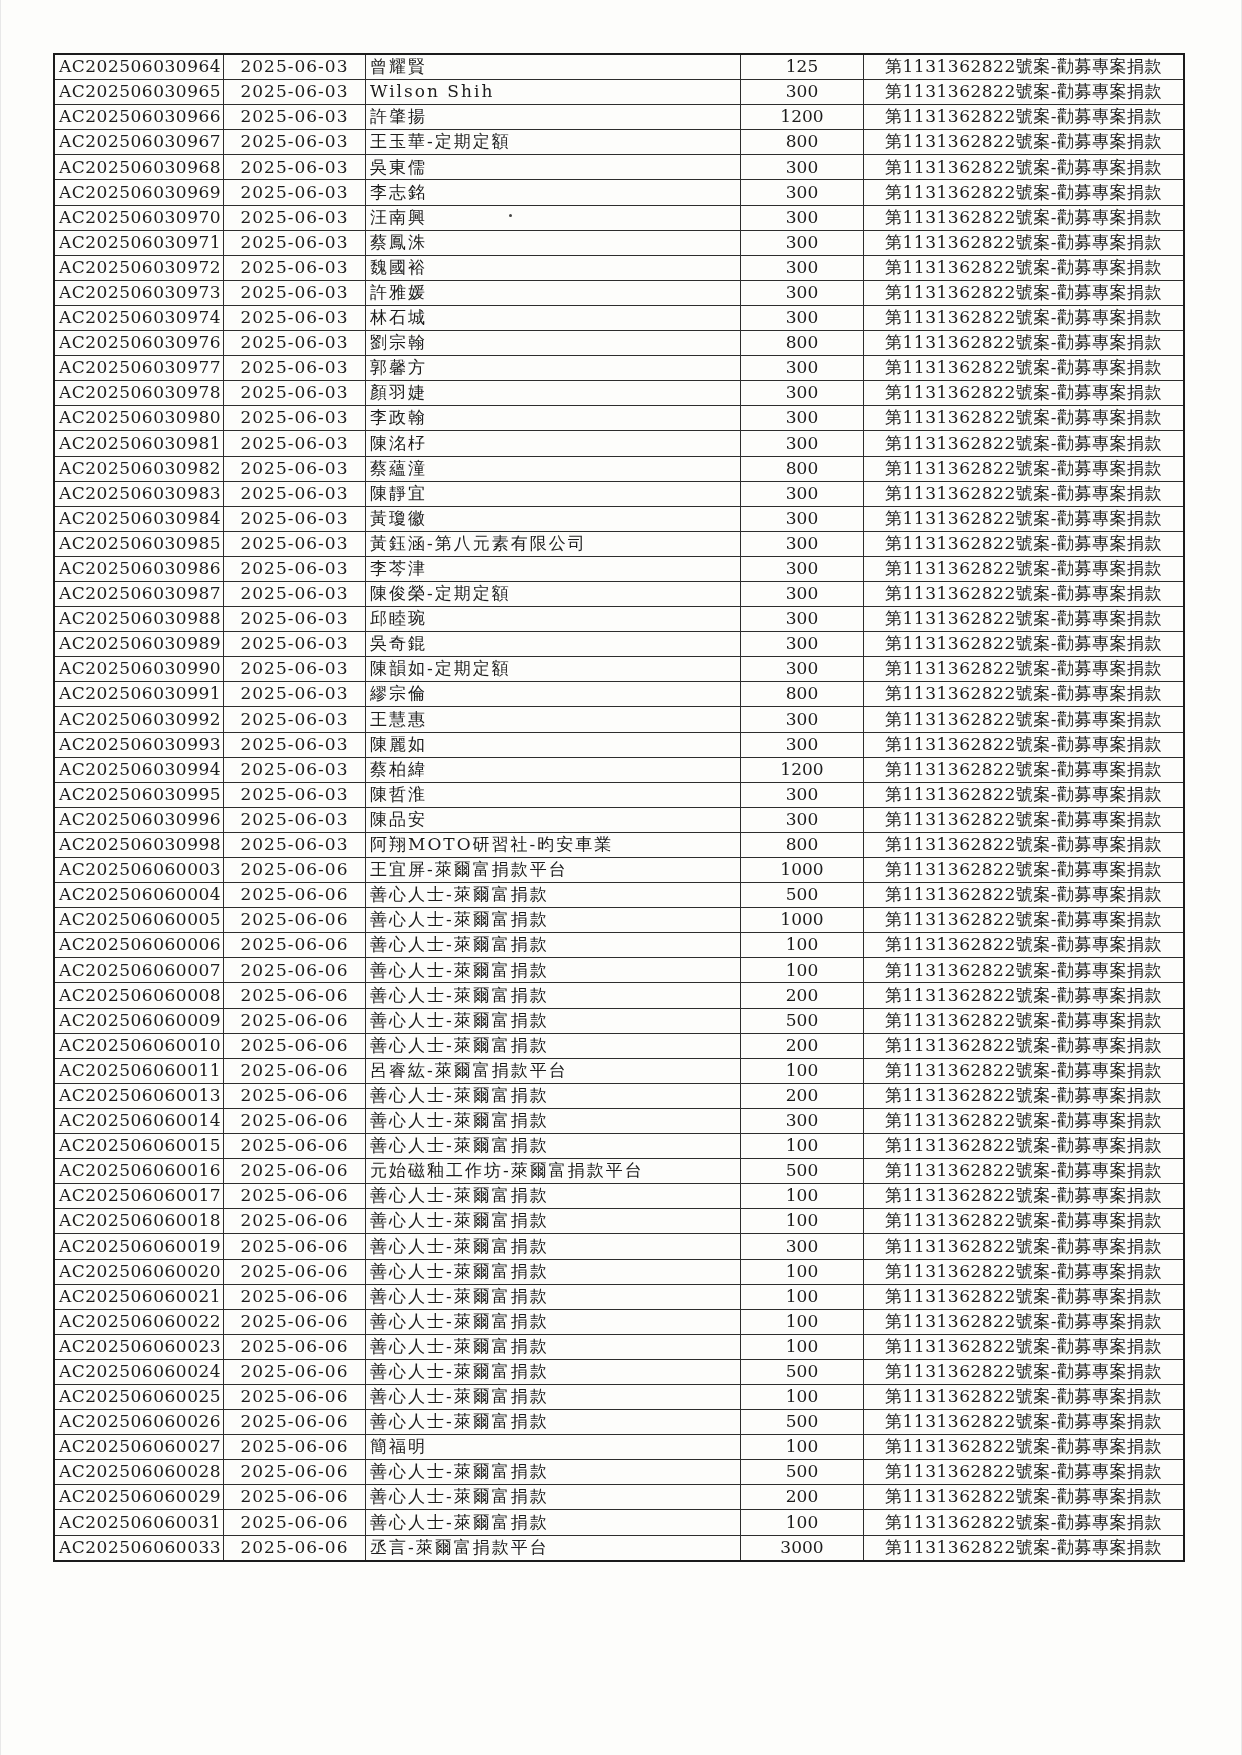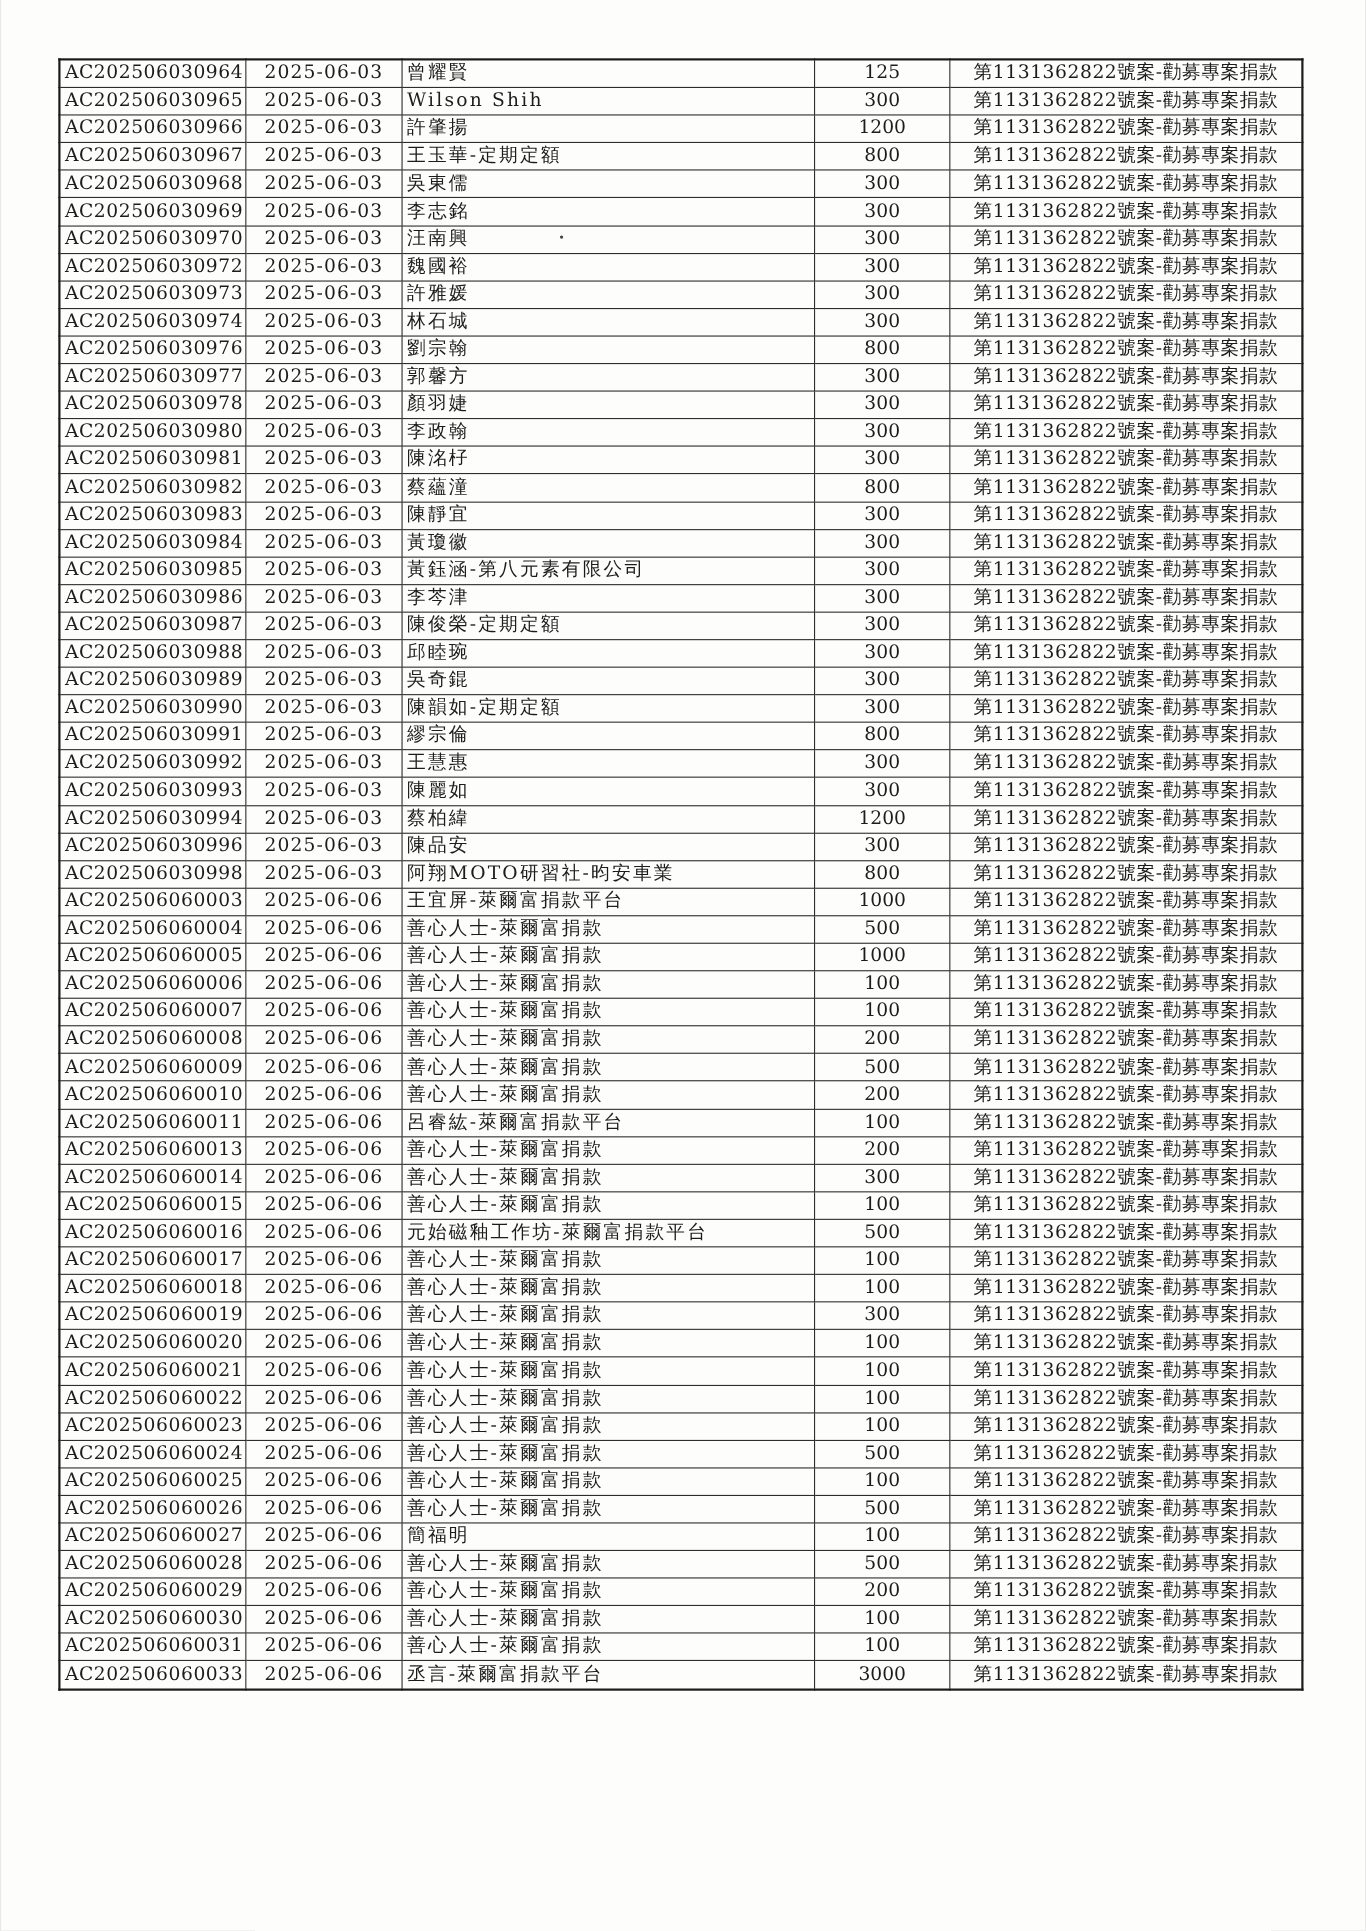--- a/index.html
+++ b/index.html
@@ -91,20 +91,27 @@
           <td class="c-proj">第1131362822號案-勸募專案捐款</td>
         </tr>
         <tr>
           <td class="c-id">AC202506030970</td>
           <td class="c-date">2025-06-03</td>
           <td class="c-name">汪南興</td>
           <td class="c-amt">300</td>
           <td class="c-proj">第1131362822號案-勸募專案捐款</td>
         </tr>
         <tr>
+          <td class="c-id">AC202506030971</td>
+          <td class="c-date">2025-06-03</td>
+          <td class="c-name">蔡鳳洙</td>
+          <td class="c-amt">300</td>
+          <td class="c-proj">第1131362822號案-勸募專案捐款</td>
+        </tr>
+        <tr>
           <td class="c-id">AC202506030972</td>
           <td class="c-date">2025-06-03</td>
           <td class="c-name">魏國裕</td>
           <td class="c-amt">300</td>
           <td class="c-proj">第1131362822號案-勸募專案捐款</td>
         </tr>
         <tr>
           <td class="c-id">AC202506030973</td>
           <td class="c-date">2025-06-03</td>
           <td class="c-name">許雅媛</td>
@@ -238,20 +245,27 @@
           <td class="c-proj">第1131362822號案-勸募專案捐款</td>
         </tr>
         <tr>
           <td class="c-id">AC202506030994</td>
           <td class="c-date">2025-06-03</td>
           <td class="c-name">蔡柏緯</td>
           <td class="c-amt">1200</td>
           <td class="c-proj">第1131362822號案-勸募專案捐款</td>
         </tr>
         <tr>
+          <td class="c-id">AC202506030995</td>
+          <td class="c-date">2025-06-03</td>
+          <td class="c-name">陳哲淮</td>
+          <td class="c-amt">300</td>
+          <td class="c-proj">第1131362822號案-勸募專案捐款</td>
+        </tr>
+        <tr>
           <td class="c-id">AC202506030996</td>
           <td class="c-date">2025-06-03</td>
           <td class="c-name">陳品安</td>
           <td class="c-amt">300</td>
           <td class="c-proj">第1131362822號案-勸募專案捐款</td>
         </tr>
         <tr>
           <td class="c-id">AC202506030998</td>
           <td class="c-date">2025-06-03</td>
           <td class="c-name">阿翔MOTO研習社-昀安車業</td>
@@ -431,27 +445,20 @@
           <td class="c-date">2025-06-06</td>
           <td class="c-name">善心人士-萊爾富捐款</td>
           <td class="c-amt">500</td>
           <td class="c-proj">第1131362822號案-勸募專案捐款</td>
         </tr>
         <tr>
           <td class="c-id">AC202506060029</td>
           <td class="c-date">2025-06-06</td>
           <td class="c-name">善心人士-萊爾富捐款</td>
           <td class="c-amt">200</td>
-          <td class="c-proj">第1131362822號案-勸募專案捐款</td>
-        </tr>
-        <tr>
-          <td class="c-id">AC202506060030</td>
-          <td class="c-date">2025-06-06</td>
-          <td class="c-name">善心人士-萊爾富捐款</td>
-          <td class="c-amt">100</td>
           <td class="c-proj">第1131362822號案-勸募專案捐款</td>
         </tr>
         <tr>
           <td class="c-id">AC202506060031</td>
           <td class="c-date">2025-06-06</td>
           <td class="c-name">善心人士-萊爾富捐款</td>
           <td class="c-amt">100</td>
           <td class="c-proj">第1131362822號案-勸募專案捐款</td>
         </tr>
         <tr>

